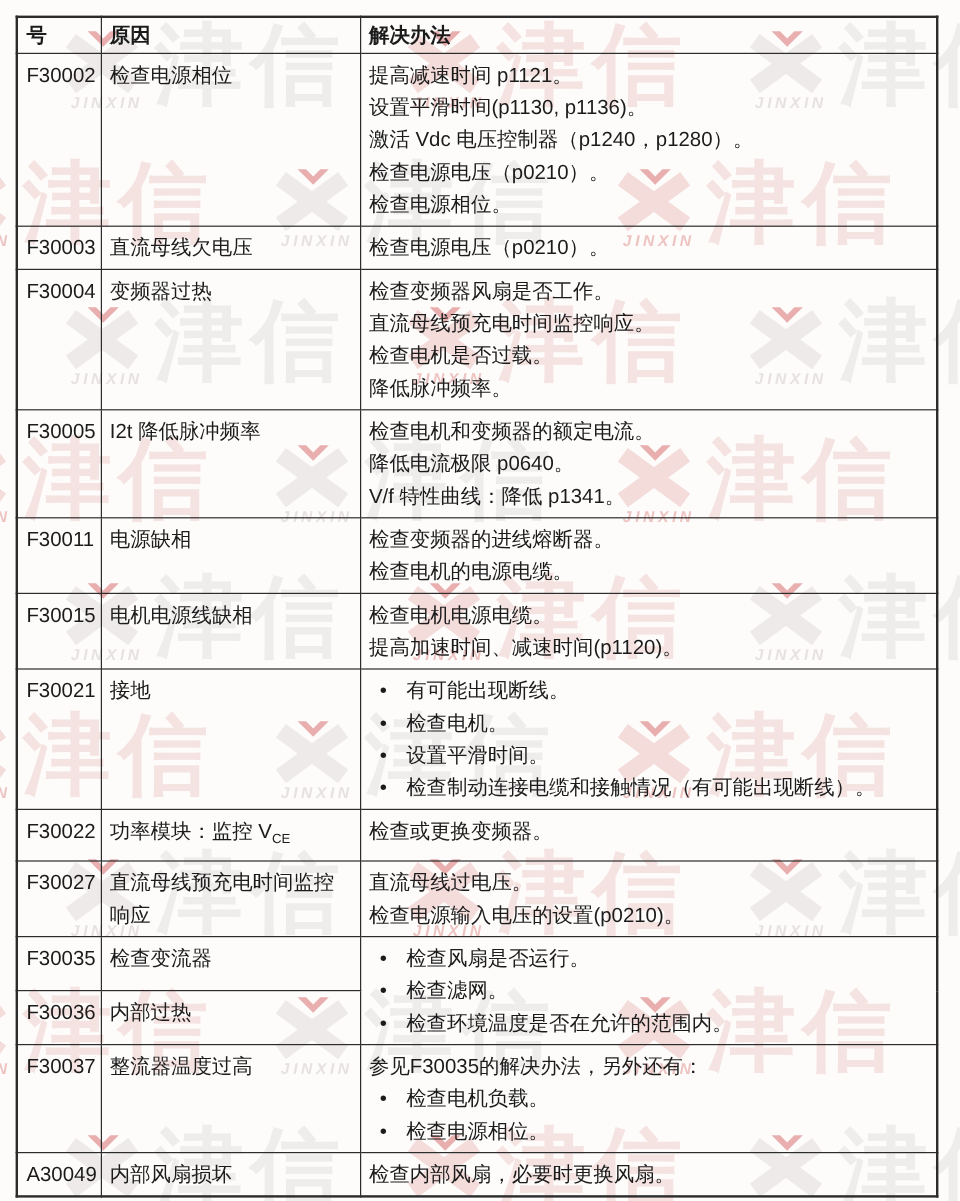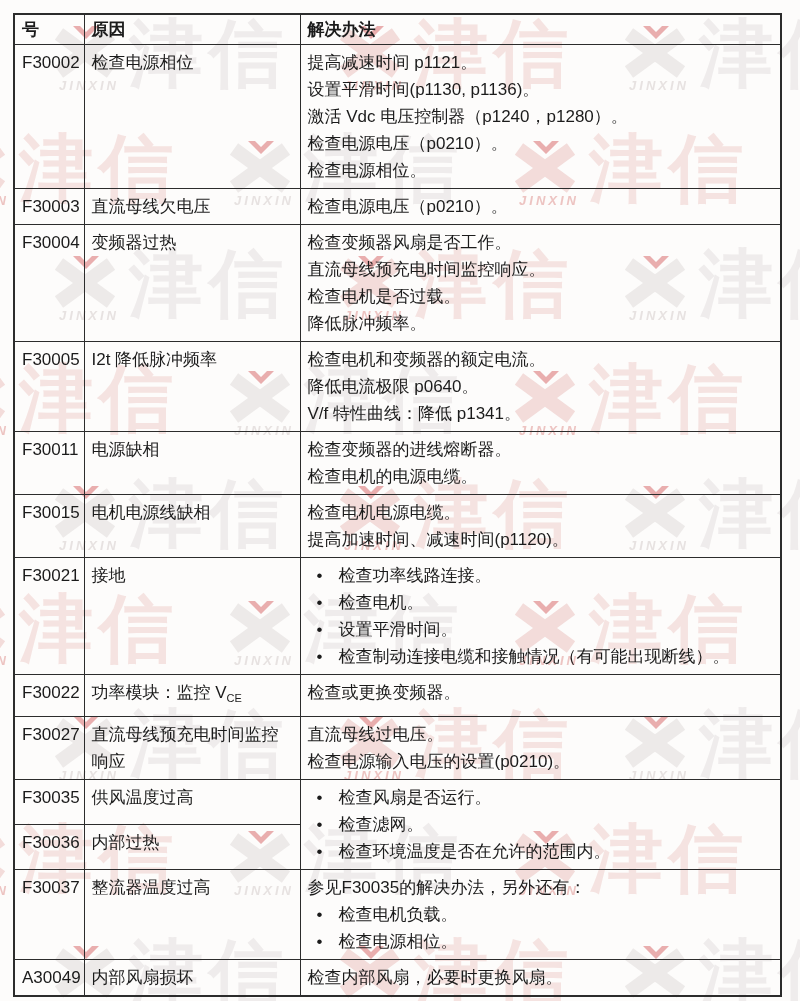--- a/index.html
+++ b/index.html
@@ -423,21 +423,21 @@
     <td>
       <p class="sol-line">检查电机电源电缆。</p>
       <p class="sol-line">提高加速时间、减速时间(p1120)。</p>
     </td>
   </tr>
 
   <tr>
     <td class="code">F30021</td>
     <td class="cause">接地</td>
     <td>
-      <p class="sol-line bulleted">检查功率线路连接。</p>
+      <p class="sol-line bulleted">有可能出现断线。</p>
       <p class="sol-line bulleted">检查电机。</p>
       <p class="sol-line bulleted">设置平滑时间。</p>
       <p class="sol-line bulleted">检查制动连接电缆和接触情况（有可能出现断线）。</p>
     </td>
   </tr>
 
   <tr>
     <td class="code">F30022</td>
     <td class="cause"><span>功率模块：监控 V</span><sub>CE</sub></td>
     <td>
@@ -449,21 +449,21 @@
     <td class="code">F30027</td>
     <td class="cause">直流母线预充电时间监控响应</td>
     <td>
       <p class="sol-line">直流母线过电压。</p>
       <p class="sol-line">检查电源输入电压的设置(p0210)。</p>
     </td>
   </tr>
 
   <tr>
     <td class="code">F30035</td>
-    <td class="cause">供风温度过高</td>
+    <td class="cause">检查变流器</td>
     <td rowspan="2">
       <p class="sol-line bulleted">检查风扇是否运行。</p>
       <p class="sol-line bulleted">检查滤网。</p>
       <p class="sol-line bulleted">检查环境温度是否在允许的范围内。</p>
     </td>
   </tr>
 
   <tr>
     <td class="code">F30036</td>
     <td class="cause">内部过热</td>

